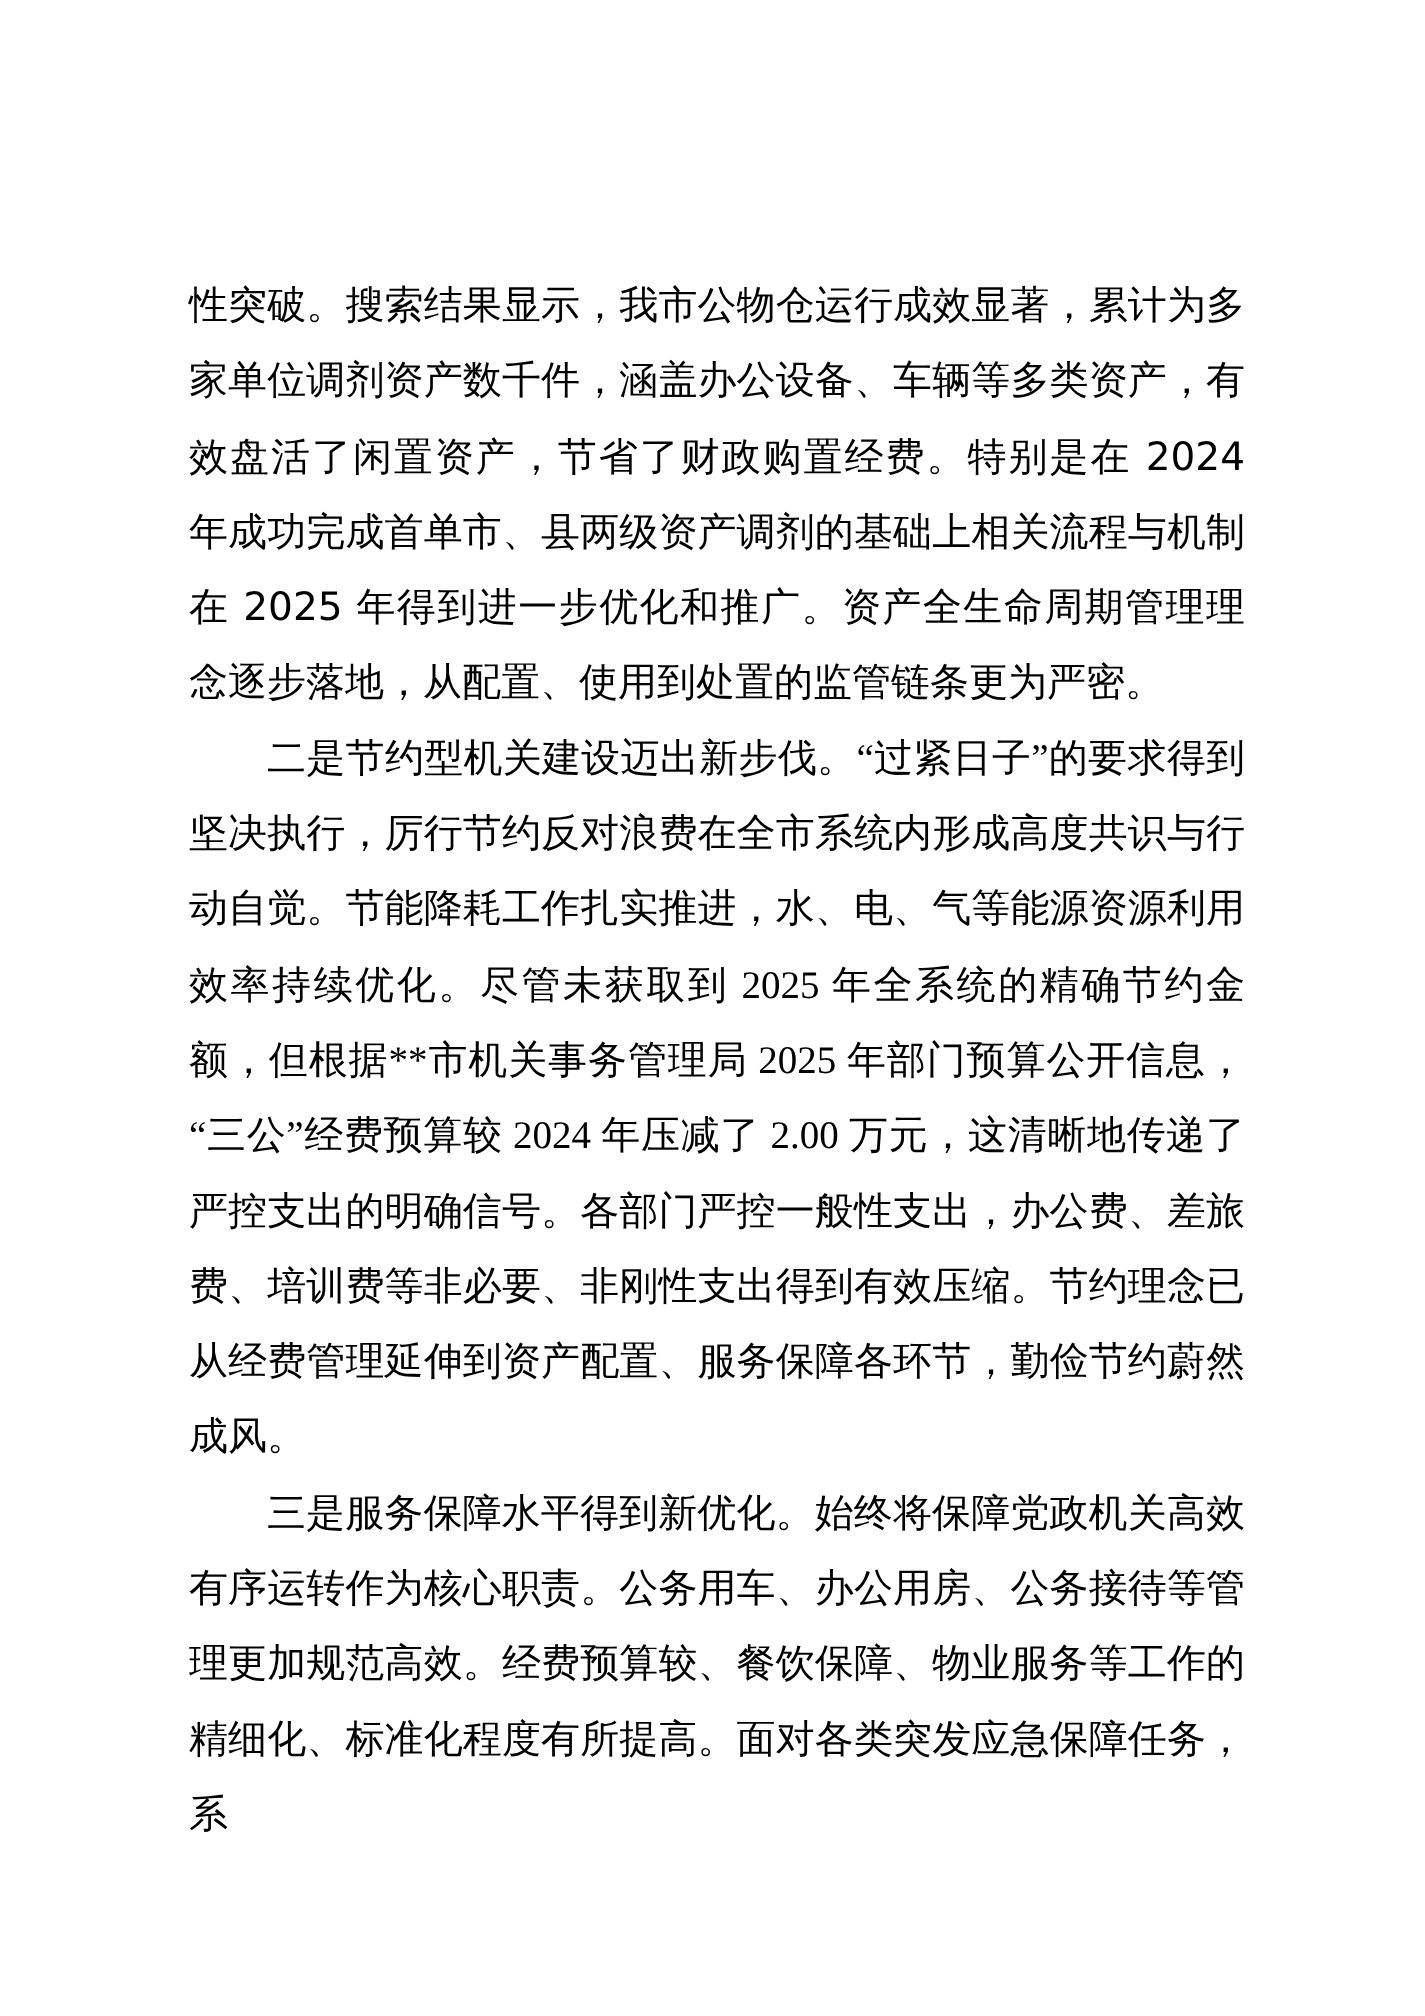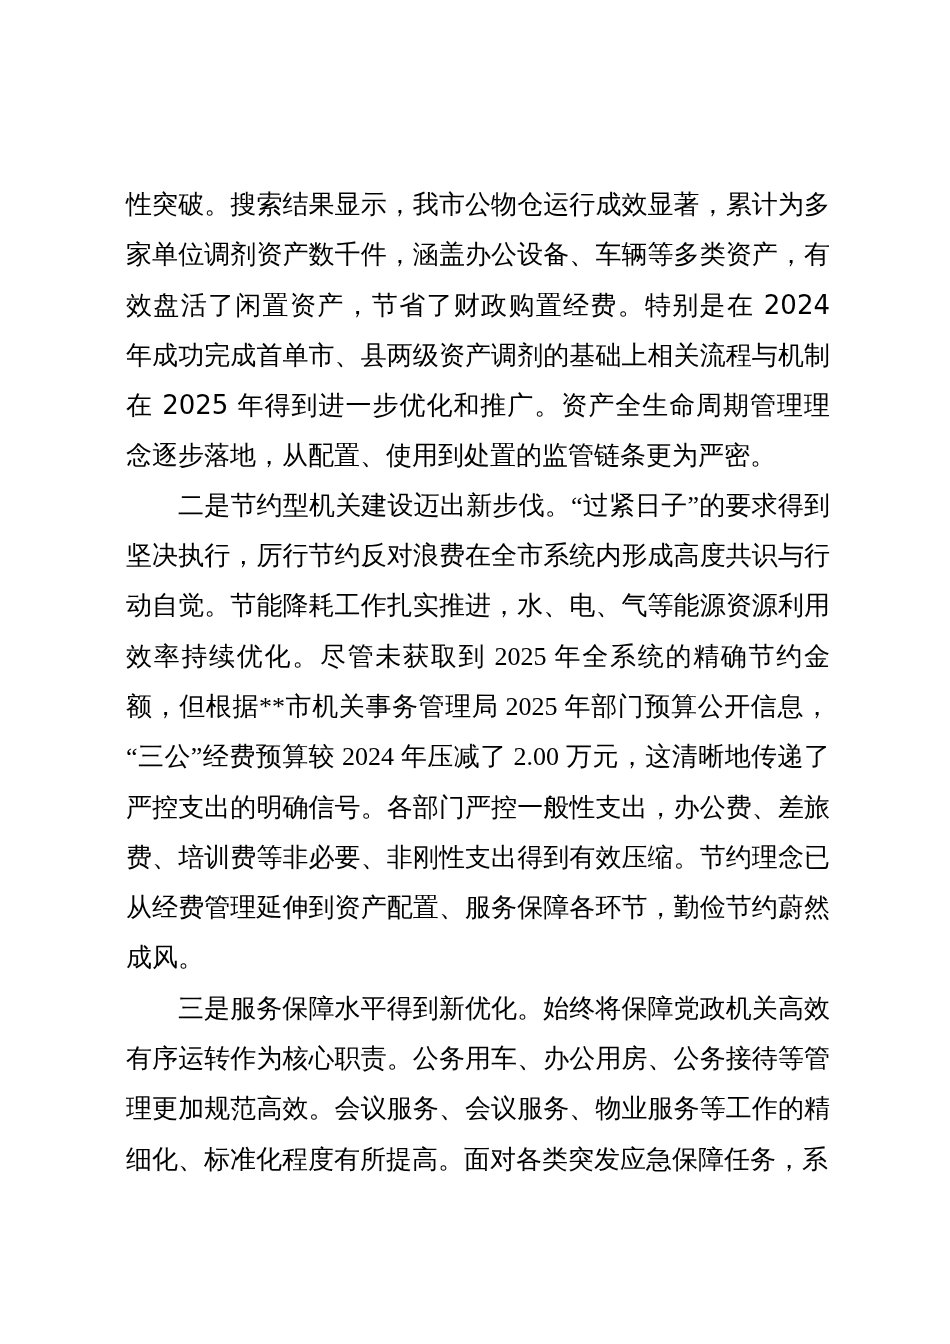--- a/index.html
+++ b/index.html
@@ -35,14 +35,14 @@
     text-indent: 2em;
     font-family: Liberation Serif, serif;
   }
 </style>
 </head>
 <body>
 
 <div class="page">
   <p class="para">性突破。搜索结果显示，我市公物仓运行成效显著，累计为多家单位调剂资产数千件，涵盖办公设备、车辆等多类资产，有效盘活了闲置资产，节省了财政购置经费。特别是在 2024 年成功完成首单市、县两级资产调剂的基础上相关流程与机制在 2025 年得到进一步优化和推广。资产全生命周期管理理念逐步落地，从配置、使用到处置的监管链条更为严密。</p>
   <p class="para indent">二是节约型机关建设迈出新步伐。“过紧日子”的要求得到坚决执行，厉行节约反对浪费在全市系统内形成高度共识与行动自觉。节能降耗工作扎实推进，水、电、气等能源资源利用效率持续优化。尽管未获取到 2025 年全系统的精确节约金额，但根据**市机关事务管理局 2025 年部门预算公开信息，“三公”经费预算较 2024 年压减了 2.00 万元，这清晰地传递了严控支出的明确信号。各部门严控一般性支出，办公费、差旅费、培训费等非必要、非刚性支出得到有效压缩。节约理念已从经费管理延伸到资产配置、服务保障各环节，勤俭节约蔚然成风。</p>
-  <p class="para indent">三是服务保障水平得到新优化。始终将保障党政机关高效有序运转作为核心职责。公务用车、办公用房、公务接待等管理更加规范高效。会议服务、会议服务、物业服务等工作的精细化、标准化程度有所提高。面对各类突发应急保障任务，系</p>
+  <p class="para indent">三是服务保障水平得到新优化。始终将保障党政机关高效有序运转作为核心职责。公务用车、办公用房、公务接待等管理更加规范高效。经费预算较、餐饮保障、物业服务等工作的精细化、标准化程度有所提高。面对各类突发应急保障任务，系</p>
 </div>
 
 </body></html>

